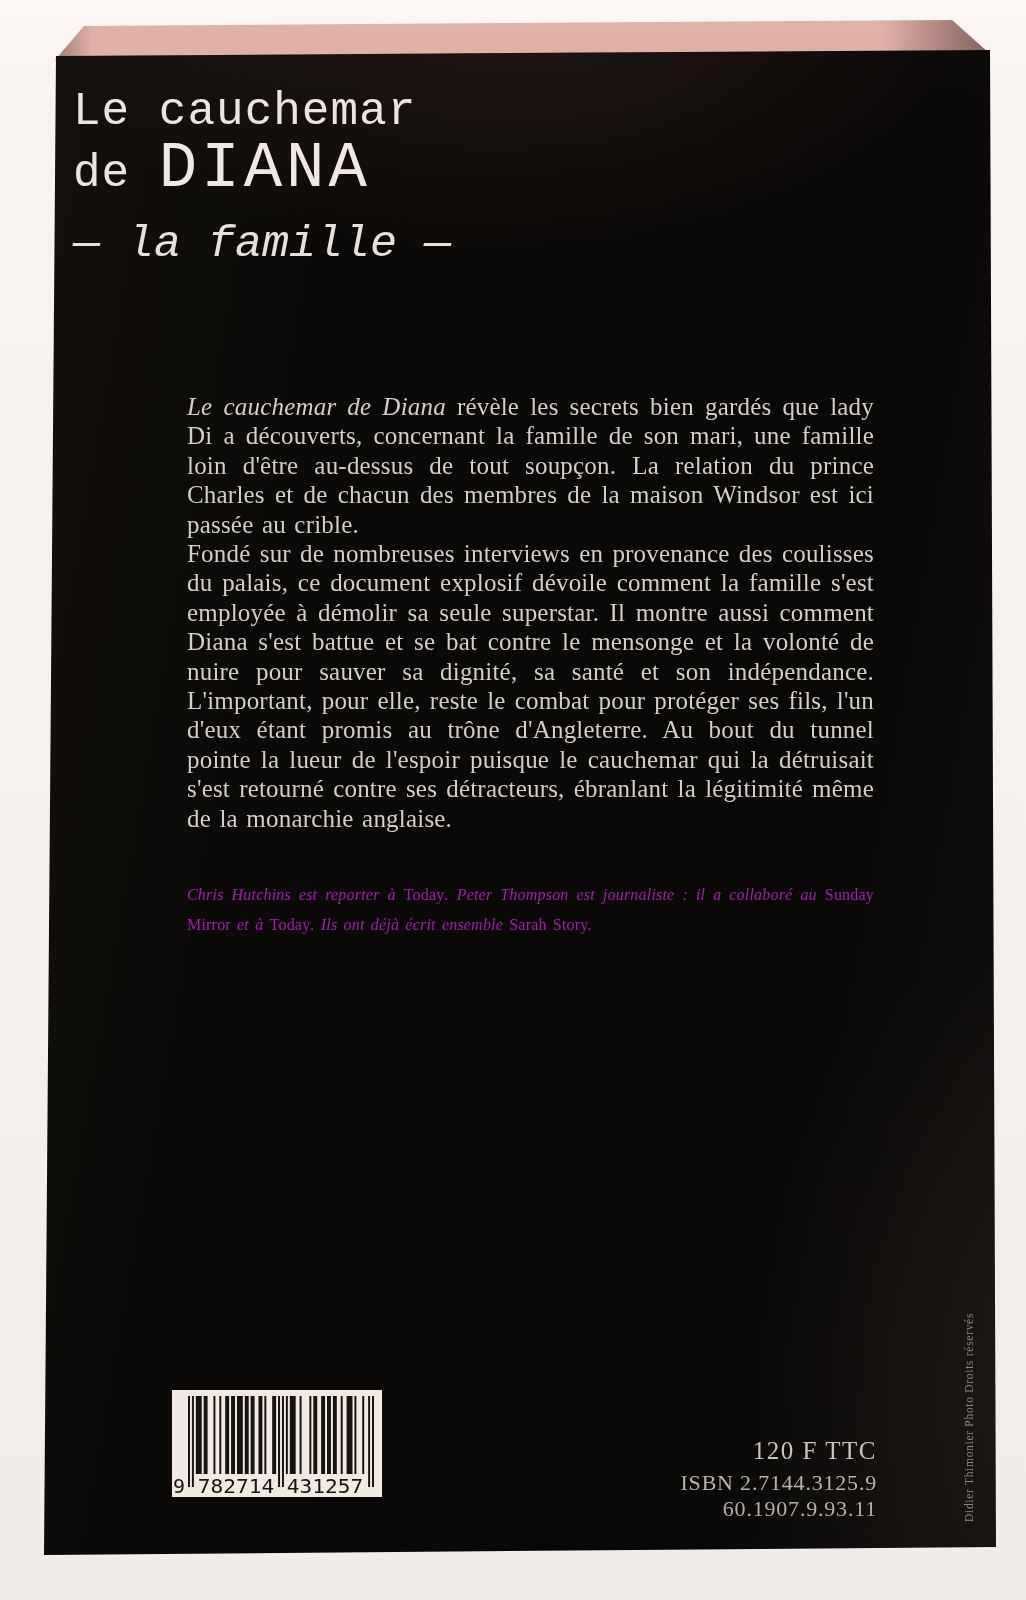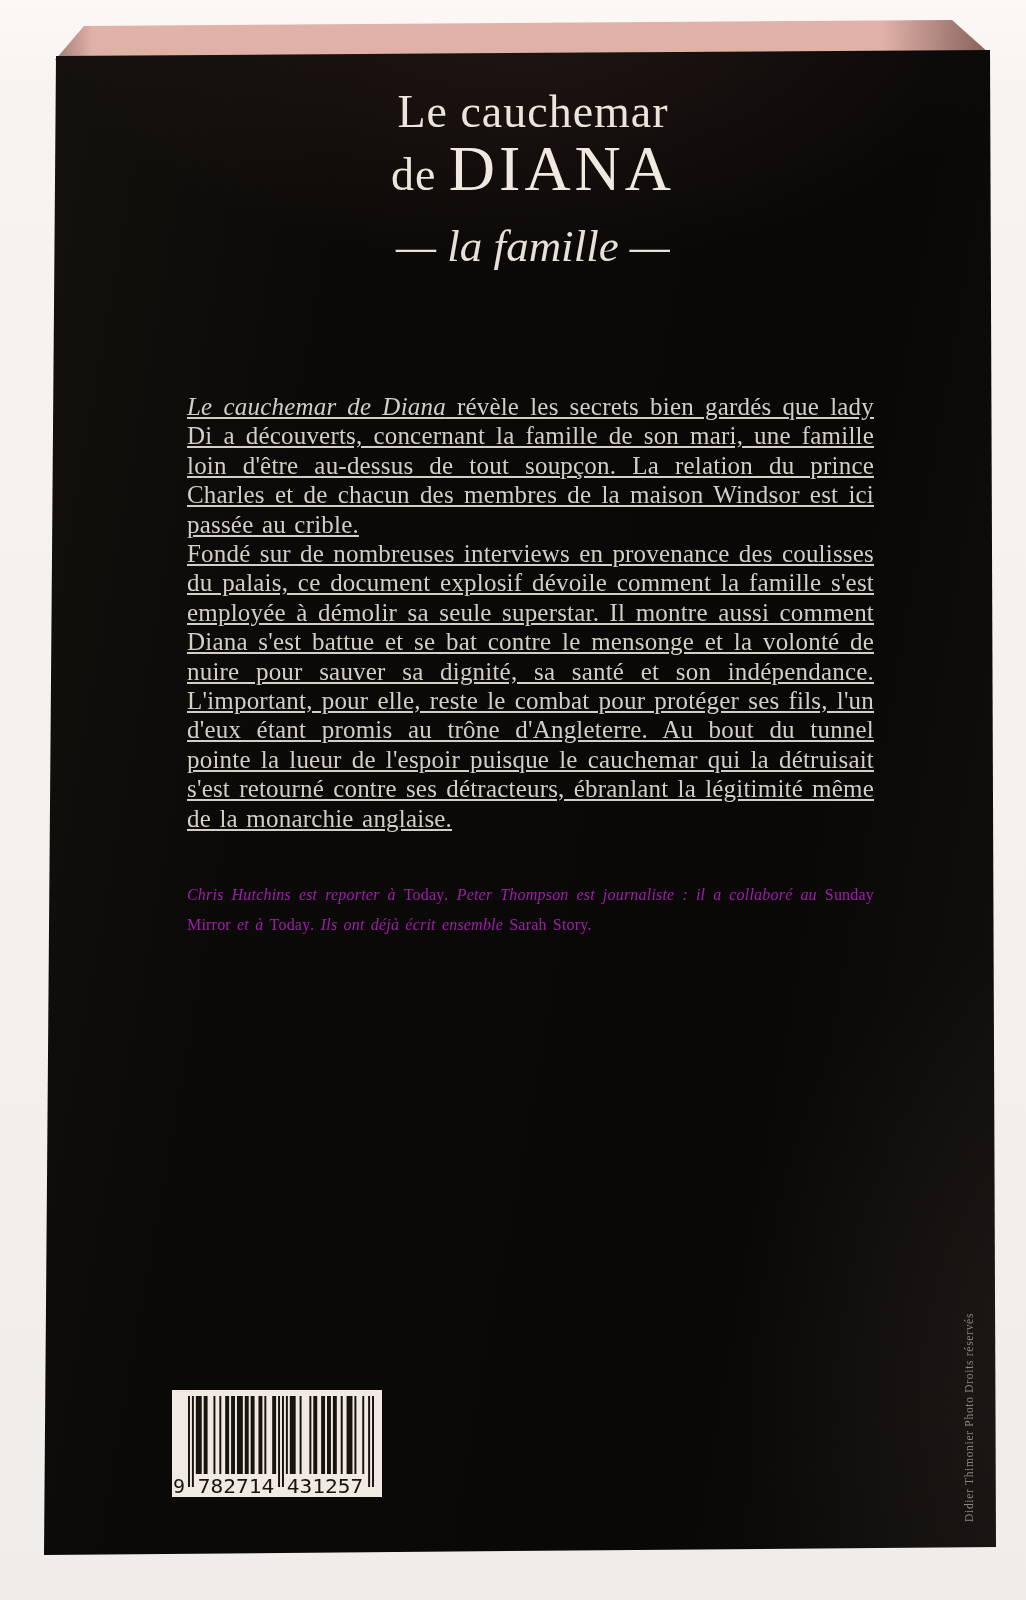--- a/index.html
+++ b/index.html
@@ -19,30 +19,30 @@
     position:absolute;inset:0;
     clip-path:polygon(56px 56px, 990px 50px, 996px 1547px, 44px 1555px);
     background:
       radial-gradient(ellipse 820px 420px at 52% 0%, rgba(110,70,64,.22), rgba(0,0,0,0) 62%),
       radial-gradient(ellipse 500px 700px at 101% 85%, rgba(70,58,52,.18), rgba(0,0,0,0) 60%),
       linear-gradient(100deg,#15120f 0%,#0c0a08 28%,#090807 72%,#151210 100%);
   }
   .content{position:absolute;inset:0;}
   .title-block{
     position:absolute;left:533px;top:86px;transform:translateX(-50%);
-    width:920px;text-align:center;color:#ebe5dc;
+    width:920px;text-align:left;color:#ebe5dc;font-family:Liberation Mono, monospace;
   }
   .title-l1{font-size:46px;line-height:52px;letter-spacing:1px;}
   .title-l2{font-size:46px;line-height:62px;letter-spacing:1px;margin-top:0;}
   .title-l2 .big{font-size:64px;letter-spacing:4px;color:#efe9e1;}
   .title-l3{font-style:italic;font-size:45px;line-height:48px;margin-top:16px;color:#e7e1d8;}
   .body-text{
     position:absolute;left:187px;top:392px;width:687px;
     font-size:25px;line-height:29.4px;color:#d3cec6;
-    text-align:justify;letter-spacing:.2px;word-spacing:2px;text-decoration:underline;
+    text-align:justify;letter-spacing:.2px;word-spacing:2px;
   }
   .body-text p{margin:0;}
   .bio{
     position:absolute;left:187px;top:880px;width:687px;
     font-size:16px;line-height:30px;color:#a21caf;
     text-align:justify;letter-spacing:.2px;word-spacing:2px;
   }
   .italic{font-style:italic;}
   .barcode{
     position:absolute;left:172px;top:1390px;width:210px;height:107px;
@@ -111,16 +111,21 @@
       <rect x="174.58947368421053" y="6" width="5.873684210526316" height="78" fill="#17130f"></rect>
       <rect x="182.42105263157896" y="6" width="1.9578947368421054" height="78" fill="#17130f"></rect>
       <rect x="190.2526315789474" y="6" width="1.9578947368421054" height="78" fill="#17130f"></rect>
       <rect x="196.1263157894737" y="6" width="1.9578947368421054" height="91" fill="#17130f"></rect>
       <rect x="200.0421052631579" y="6" width="1.9578947368421054" height="91" fill="#17130f"></rect>
       <text x="1" y="103" font-size="20" font-family="&quot;DejaVu Sans Mono&quot;, monospace" fill="#17130f">9</text>
       <text x="25.789473684210527" y="103" font-size="20" font-family="&quot;DejaVu Sans Mono&quot;, monospace" fill="#17130f" textLength="76.35789473684211" lengthAdjust="spacingAndGlyphs">782714</text>
       <text x="114.87368421052632" y="103" font-size="20" font-family="&quot;DejaVu Sans Mono&quot;, monospace" fill="#17130f" textLength="76.35789473684211" lengthAdjust="spacingAndGlyphs">431257</text>
     </svg>
 
+  <div class="price-block">
+    <div class="price-line">120 F TTC</div>
+    <div class="isbn-line">ISBN 2.7144.3125.9</div>
+    <div class="code-line">60.1907.9.93.11</div>
+  </div>
 
   <div class="credit">Didier Thimonier Photo Droits réservés</div>
 
 </div>
 
 </body></html>

